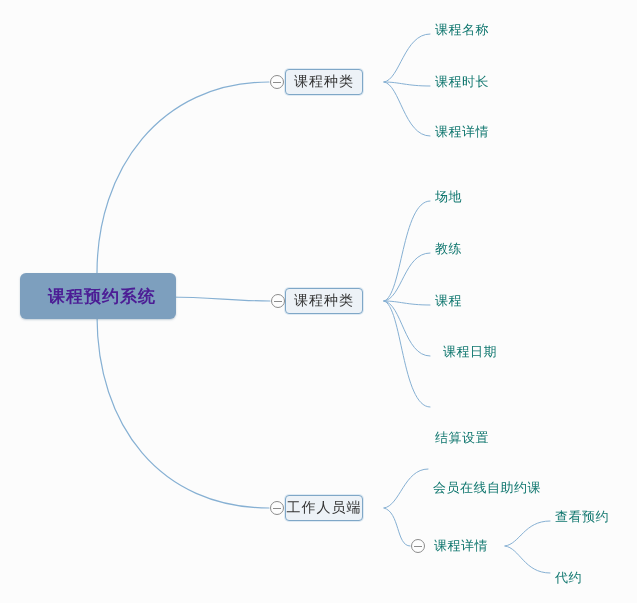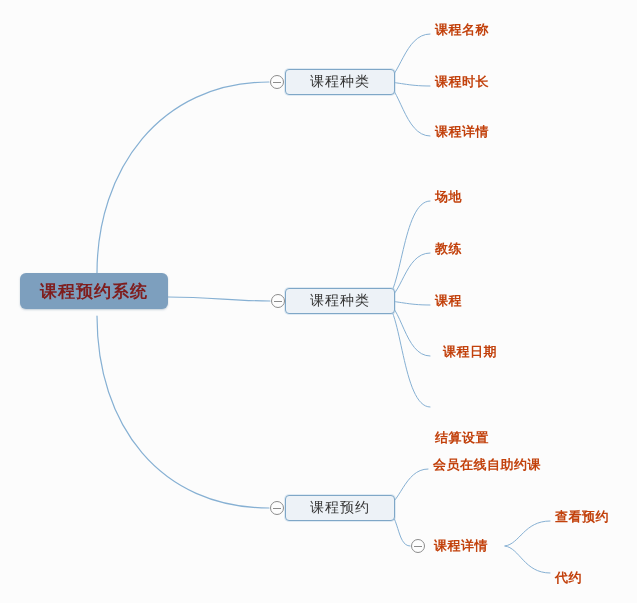--- a/index.html
+++ b/index.html
@@ -7,57 +7,57 @@
     position: relative;
     width: 637px;
     height: 603px;
     background: #fcfcfc;
     font-family: "Liberation Sans", sans-serif;
     overflow: hidden;
   }
   svg.links { position: absolute; left: 0; top: 0; }
   .root-node {
     position: absolute;
-    left: 20px; top: 273px; width: 148px; height: 36px;
+    left: 20px; top: 273px; width: 148px; height: 46px;
     background: #7d9fbe;
-    color: #7f1d1d;
+    color: #4c1d95;
     font-size: 17px;
     font-weight: bold;
     letter-spacing: 1px;
     border-radius: 6px;
     display: flex; align-items: center; justify-content: center;
     box-shadow: 0 1px 2px rgba(90,120,150,0.35);
     cursor: default;
+    padding-left: 8px;
   }
   .branch-node {
     position: absolute;
-    left: 285px; width: 110px; height: 26px;
+    left: 285px; width: 78px; height: 26px;
     background: #edf2f7;
     border: 1px solid #7fa7c7;
     border-radius: 4px;
     color: #333333;
     font-size: 14px;
     letter-spacing: 1px;
     display: flex; align-items: center; justify-content: center;
     box-sizing: border-box;
     box-shadow: 0 0 0 1px rgba(170,200,225,0.35);
     cursor: default;
   }
   .bn1 { top: 69px; }
   .bn2 { top: 288px; }
   .bn3 { top: 495px; }
   .leaf {
     position: absolute;
-    color: #c2410c;
+    color: #0f766e;
     font-size: 13px;
     letter-spacing: 0.5px;
     height: 20px; line-height: 20px;
     white-space: nowrap;
     cursor: default;
-    font-weight: bold;
   }
   .collapse {
     position: absolute;
     width: 14px; height: 14px;
     box-sizing: border-box;
     background: #fdfdfd;
     border: 1px solid #8c8c8c;
     border-radius: 50%;
     display: flex; align-items: center; justify-content: center;
     cursor: pointer;
@@ -97,21 +97,21 @@
 
       <path d="M 505 546 C 520 544, 524 521, 550 521"></path>
       <path d="M 505 546 C 520 548, 524 573, 550 573"></path>
     </g>
   </svg>
 
   <div class="root-node">课程预约系统</div>
 
   <div class="branch-node bn1">课程种类</div>
   <div class="branch-node bn2">课程种类</div>
-  <div class="branch-node bn3">课程预约</div>
+  <div class="branch-node bn3">工作人员端</div>
 
   <div class="collapse c1">
     <span class="dash"></span>
   </div>
   <div class="collapse c2">
     <span class="dash"></span>
   </div>
   <div class="collapse c3">
     <span class="dash"></span>
   </div>
@@ -122,18 +122,18 @@
   <div class="leaf" style="left:435px; top:20px;">课程名称</div>
   <div class="leaf" style="left:435px; top:72px;">课程时长</div>
   <div class="leaf" style="left:435px; top:122px;text-align:center;">课程详情</div>
 
   <div class="leaf" style="left:435px; top:187px;">场地</div>
   <div class="leaf" style="left:435px; top:239px;">教练</div>
   <div class="leaf" style="left:435px; top:291px;">课程</div>
   <div class="leaf" style="left:435px; top:342px;margin-left:8px;">课程日期</div>
   <div class="leaf" style="left:435px; top:393px;margin-top:35px;">结算设置</div>
 
-  <div class="leaf" style="left:433px; top:455px;">会员在线自助约课</div>
+  <div class="leaf" style="left:433px; top:478px;">会员在线自助约课</div>
   <div class="leaf" style="left:434px; top:536px;">课程详情</div>
   <div class="leaf" style="left:555px; top:507px;">查看预约</div>
   <div class="leaf" style="left:555px; top:568px;">代约</div>
 
 </div>
 
 </body></html>

